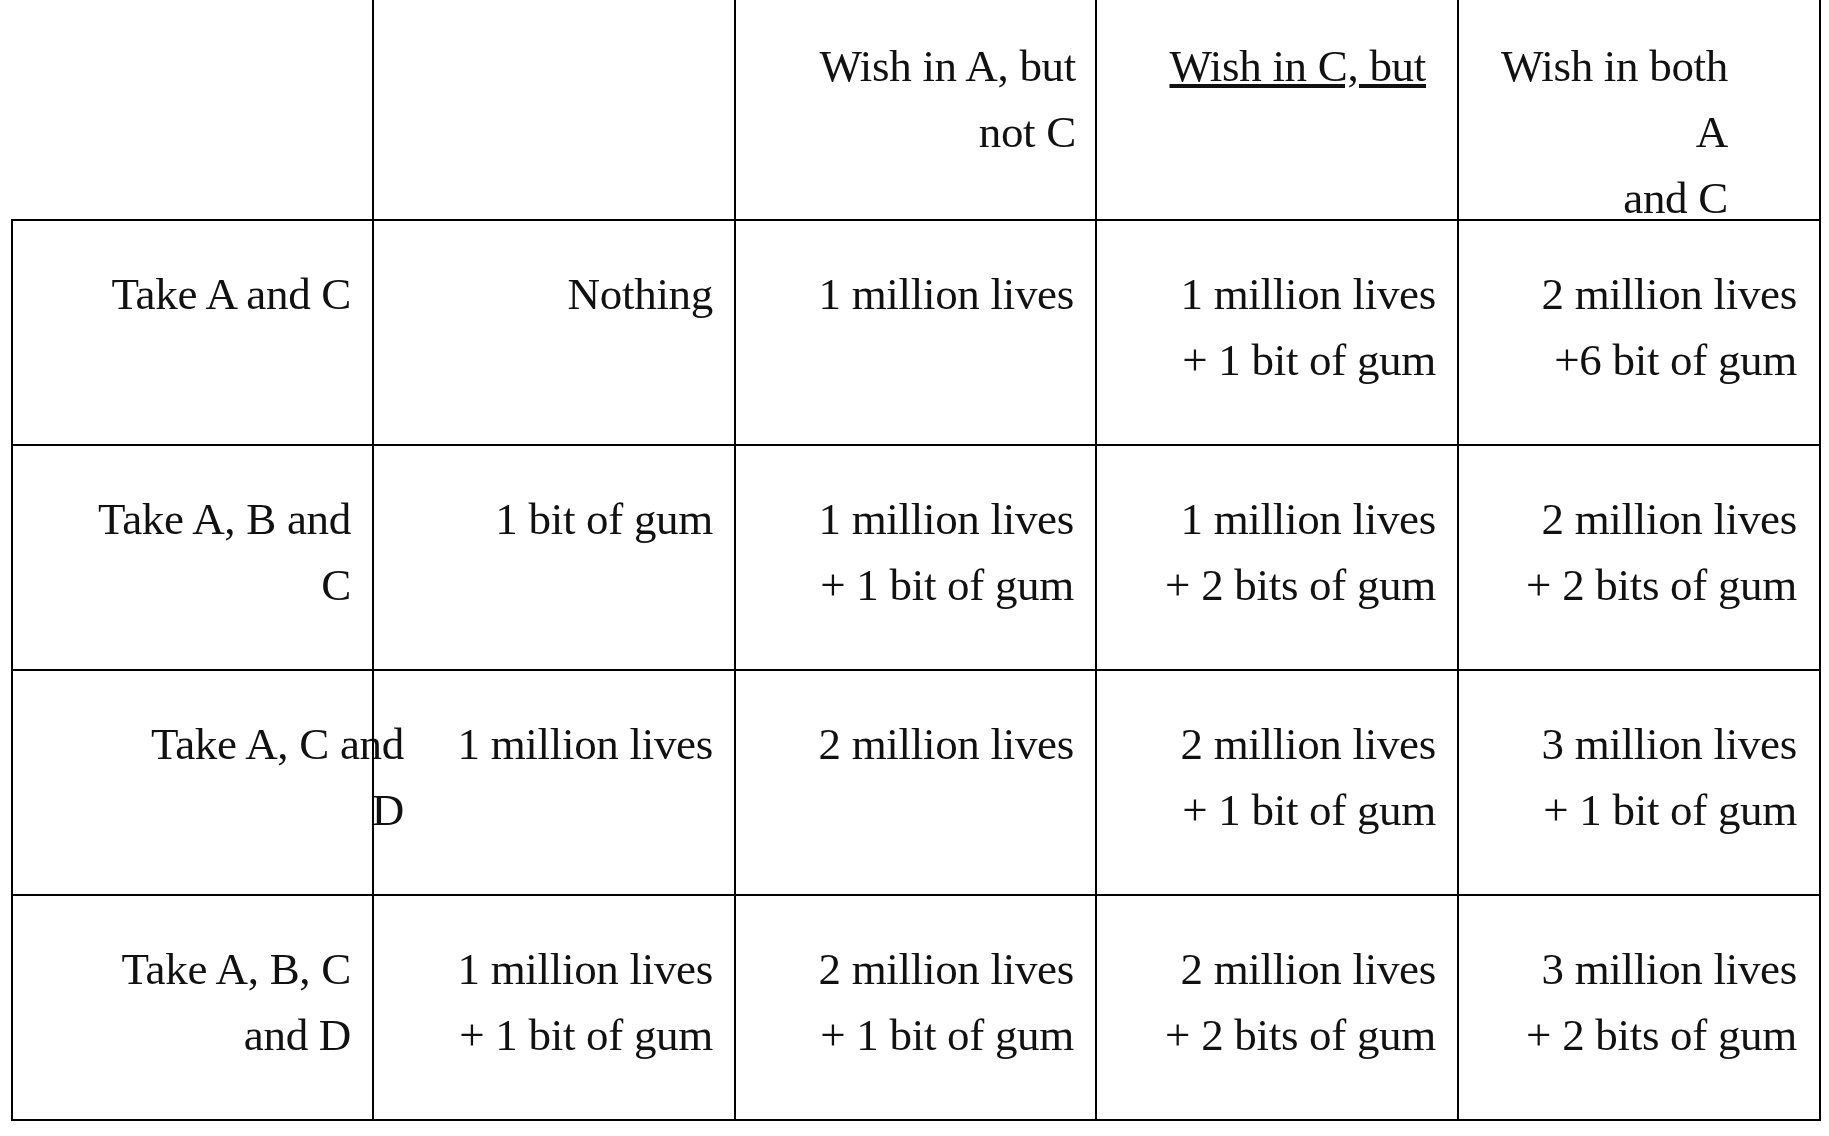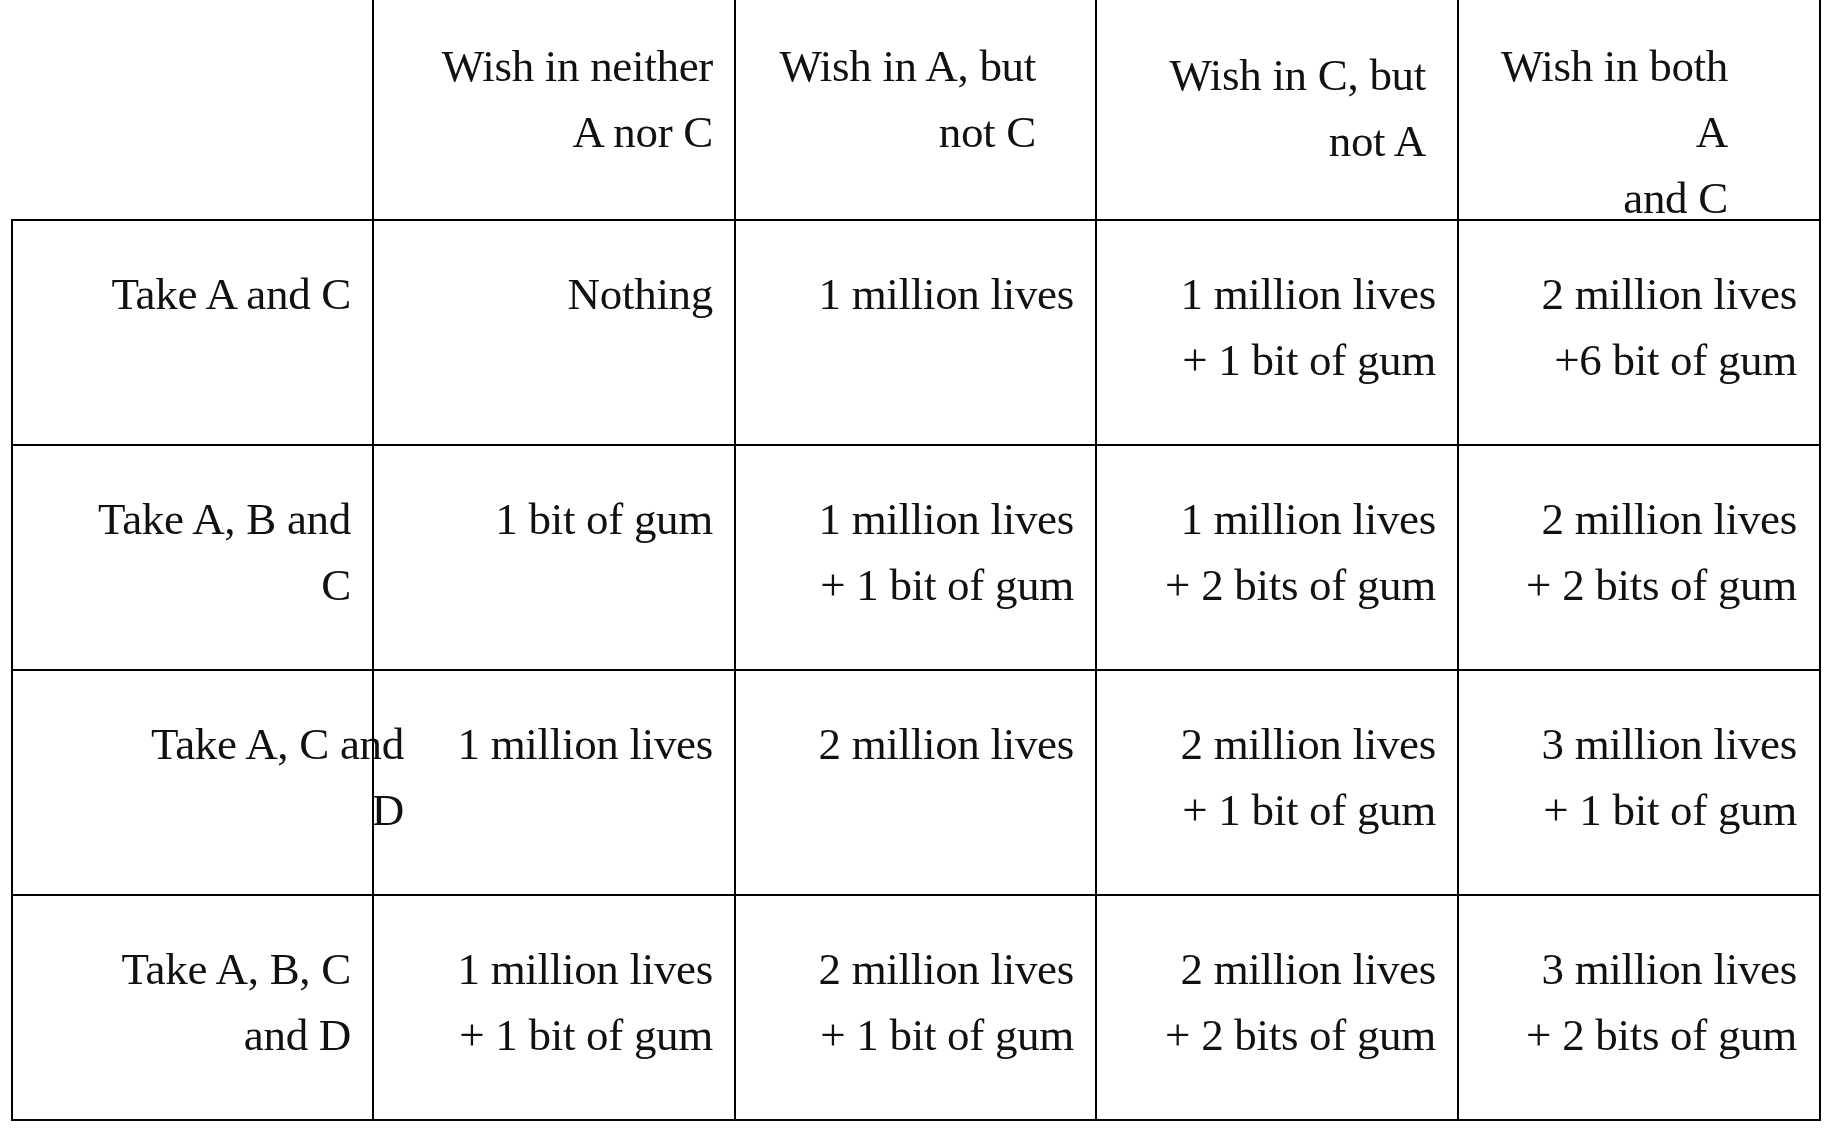--- a/index.html
+++ b/index.html
@@ -45,31 +45,26 @@
     .line-v { width: 2px; }
     .cell span { display: block; }
   </style>
 </head>
 <body>
 
 <div class="grid">
 
   <div class="cell head" style="left:12px; top:0; width:361px; height:220px;"></div>
 
-  <div class="cell head" style="left:373px; top:0; width:362px; height:220px;">
-    <span>Wish in neither</span>
-    <span>A nor C</span>
-  </div>
-  <div class="cell head" style="left:735px; top:0; width:323px; height:220px;padding-left:11px;">
+  <div class="cell head" style="left:775px; top:0; width:323px; height:220px;padding-left:11px;">
     <span>Wish in A, but</span>
     <span>not C</span>
   </div>
-  <div class="cell head" style="left:1096px; top:9px; width:352px; height:220px;">
+  <div class="cell head" style="left:1096px; top:0; width:352px; height:220px;text-decoration:underline;">
     <span>Wish in C, but</span>
-    <span>not A</span>
   </div>
   <div class="cell head" style="left:1454px; top:0; width:296px; height:220px;">
     <span>Wish in both A</span>
     <span>and C</span>
   </div>
 
   <div class="cell body" style="left:12px; top:220px; width:361px; height:225px;">
     <span>Take A and C</span>
     <span></span>
   </div>

